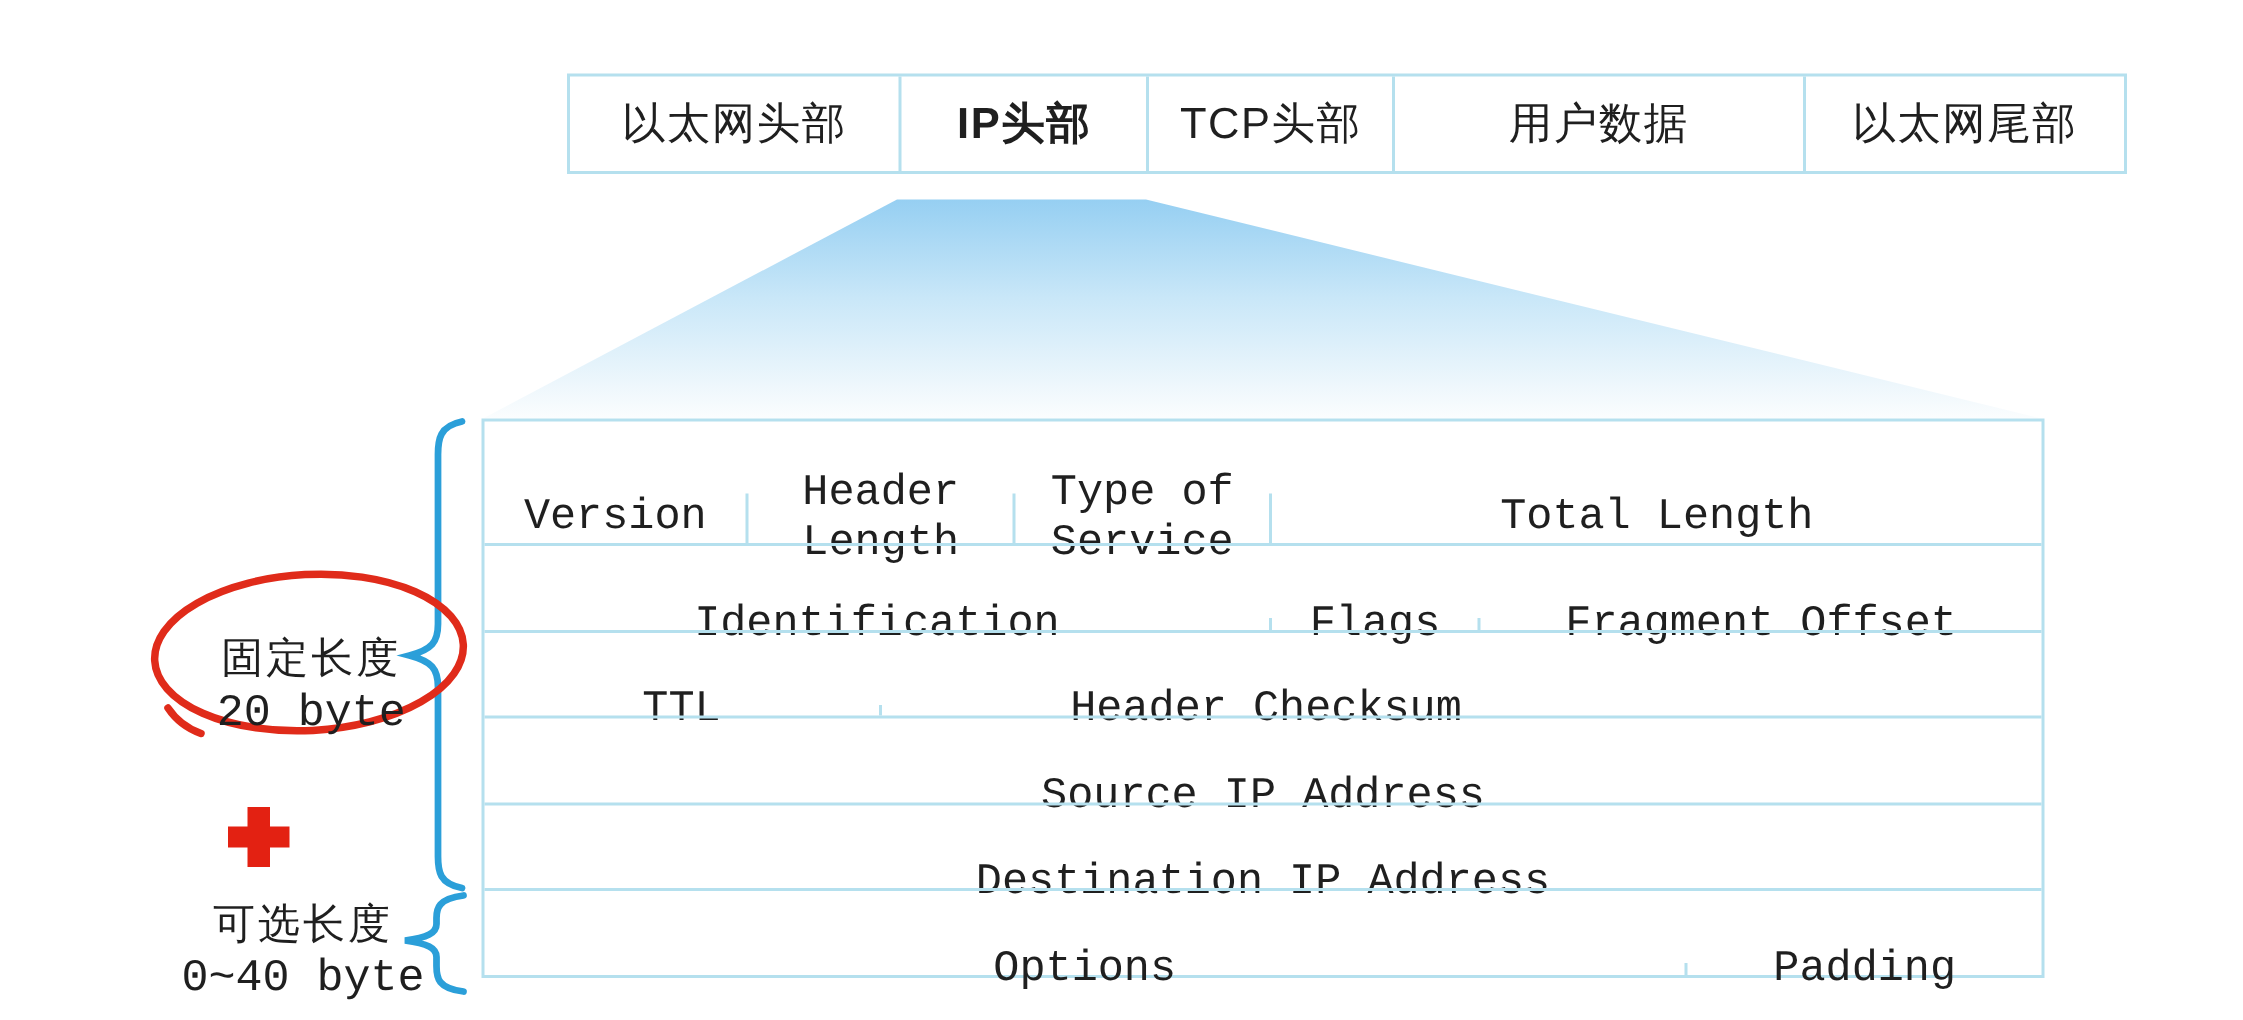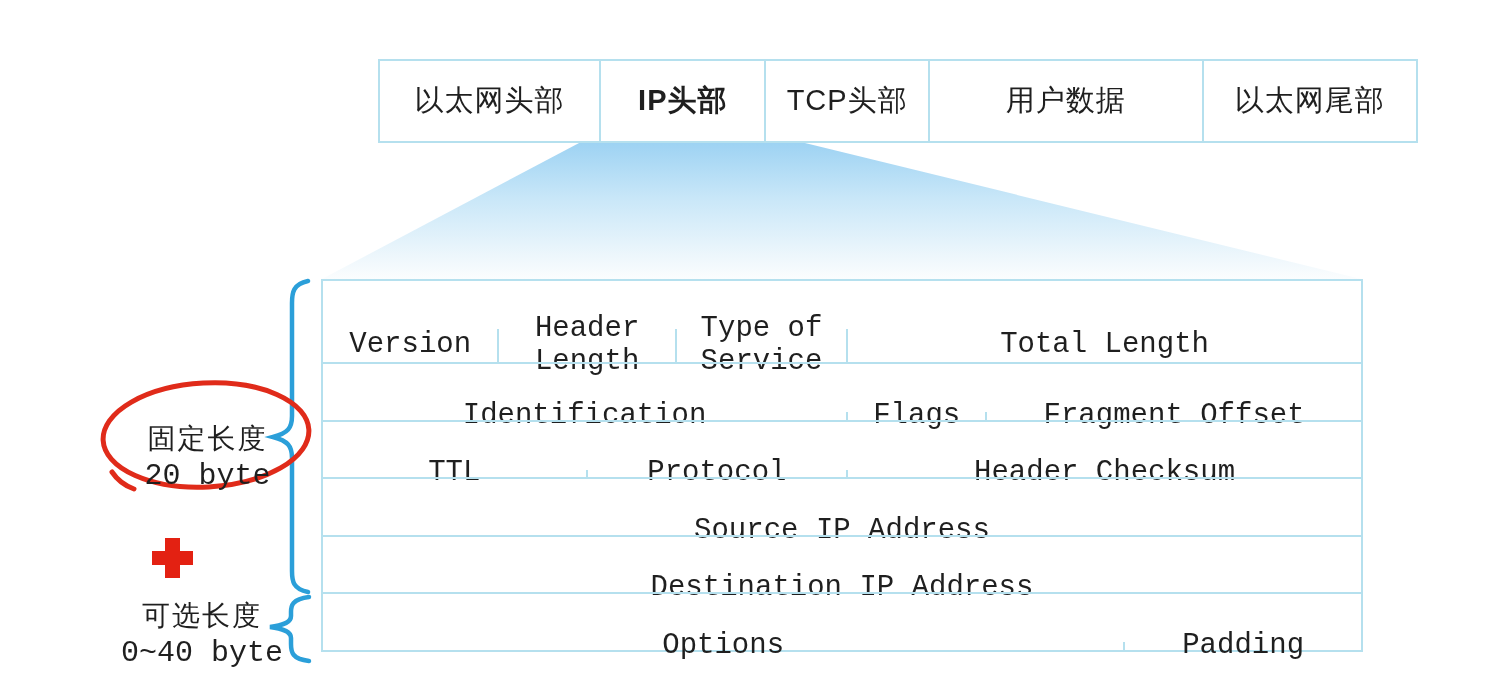--- a/index.html
+++ b/index.html
@@ -14,21 +14,21 @@
     width:1495px;height:680px;position:relative;overflow:hidden;
     font-family:"Liberation Sans","DejaVu Sans",sans-serif;color:var(--text);
   }
   .mono{font-family:"Liberation Mono","DejaVu Sans Mono",monospace;}
 
   
   #deco{position:absolute;left:0;top:0;width:1495px;height:680px;z-index:0;}
 
   
   .frame-row{
-    position:absolute;left:378px;top:59px;width:1040px;height:84px;
+    position:absolute;left:378px;top:49px;width:1040px;height:67px;
     display:flex;border:2px solid var(--border);background:#fff;z-index:2;
   }
   .frame-cell{
     display:flex;align-items:center;justify-content:center;
     font-size:29px;letter-spacing:1px;border-left:2px solid var(--border);
   }
   .frame-cell:first-child{border-left:none;}
   .frame-cell.bold{font-weight:bold;}
 
   
@@ -98,21 +98,20 @@
     <div class="t-cell" style="width:16.5%">Type of Service</div>
     <div class="t-cell" style="width:49.6%">Total Length</div>
   </div>
   <div class="t-row rn">
     <div class="t-cell" style="width:50.4%">Identification</div>
     <div class="t-cell" style="width:13.4%">Flags</div>
     <div class="t-cell" style="width:36.2%">Fragment Offset</div>
   </div>
   <div class="t-row rn">
     <div class="t-cell" style="width:25.3%">TTL</div>
-    <div class="t-cell" style="width:25.1%">Protocol</div>
     <div class="t-cell" style="width:49.6%">Header Checksum</div>
   </div>
   <div class="t-row rn">
     <div class="t-cell" style="width:100%">Source IP Address</div>
   </div>
   <div class="t-row rn">
     <div class="t-cell" style="width:100%">Destination IP Address</div>
   </div>
   <div class="t-row rn">
     <div class="t-cell" style="width:77.1%">Options</div>

